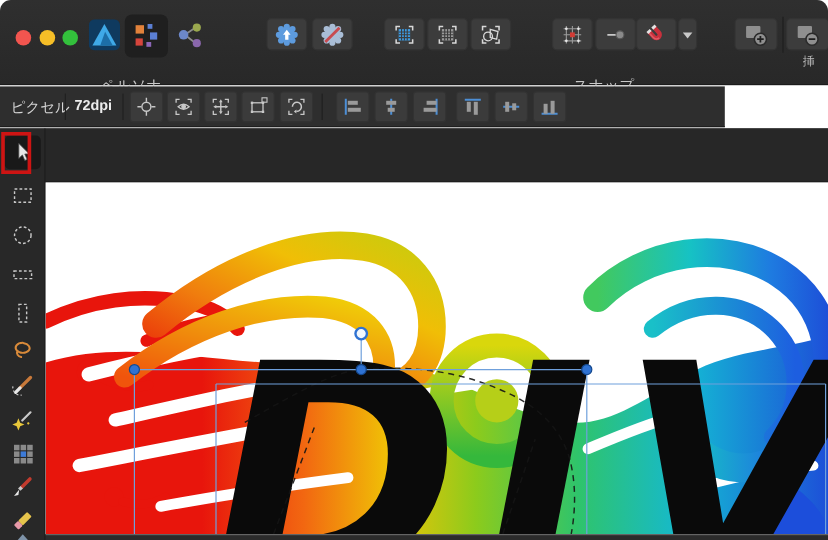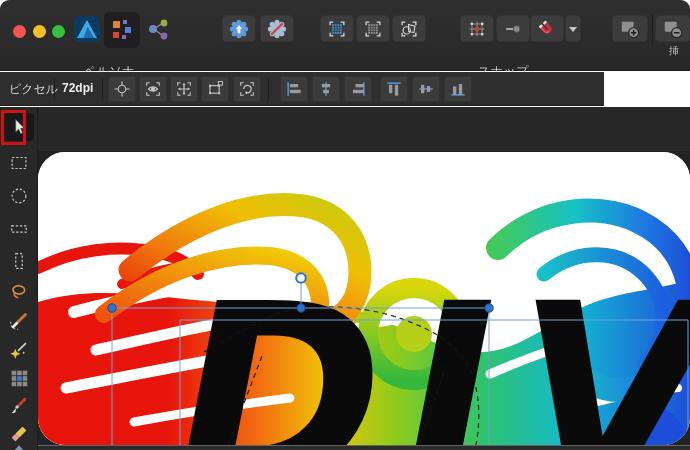--- a/index.html
+++ b/index.html
@@ -29,21 +29,21 @@
   .cdiv{position:absolute;top:6px;width:1px;height:22px;background:#202020;}
   .cbtn{position:absolute;top:4px;width:28px;height:26px;background:#3b3b3b;border:1px solid #323232;
     border-radius:3px;display:flex;align-items:center;justify-content:center;padding:0;}
   
   .workspace{position:absolute;top:107px;left:0;width:690px;height:343px;background:#232323;}
   .sidebar{position:absolute;top:0;left:0;width:38px;height:343px;background:#282828;border-right:1px solid #1d1d1d;}
   .tool{position:absolute;left:0;width:38px;height:28px;display:flex;align-items:center;justify-content:center;background:transparent;border:none;padding:0;}
   .tool.selected{background:#191919;border-radius:4px;width:30px;left:4px;}
   .annotation-rect{position:absolute;left:1px;top:110px;width:25px;height:35px;border:3px solid #ce1413;z-index:40;pointer-events:none;}
   .tabband{position:absolute;top:0;left:38px;width:652px;height:45px;background:#272727;border-bottom:1px solid #1d1d1d;}
-  .canvas-area{position:absolute;top:45px;left:38px;width:652px;height:293px;background:#fff;overflow:hidden;border-radius:27px;}
+  .canvas-area{position:absolute;top:45px;left:38px;width:652px;height:293px;background:#fff;overflow:hidden;}
   .canvas-area svg{position:absolute;top:0;left:0;}
   .bottom-strip{position:absolute;top:338px;left:38px;width:652px;height:5px;background:#2b2b2b;border-top:1px solid #646464;}
 </style>
 </head>
 <body>
 
 <div class="window">
 
   <div class="toolbar-main">
     <span class="tl" style="left:13px;background:#F2554F"></span>

